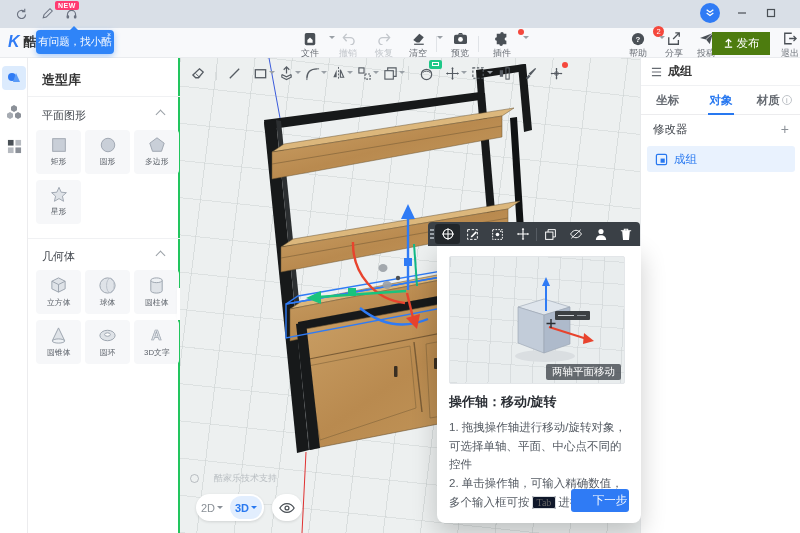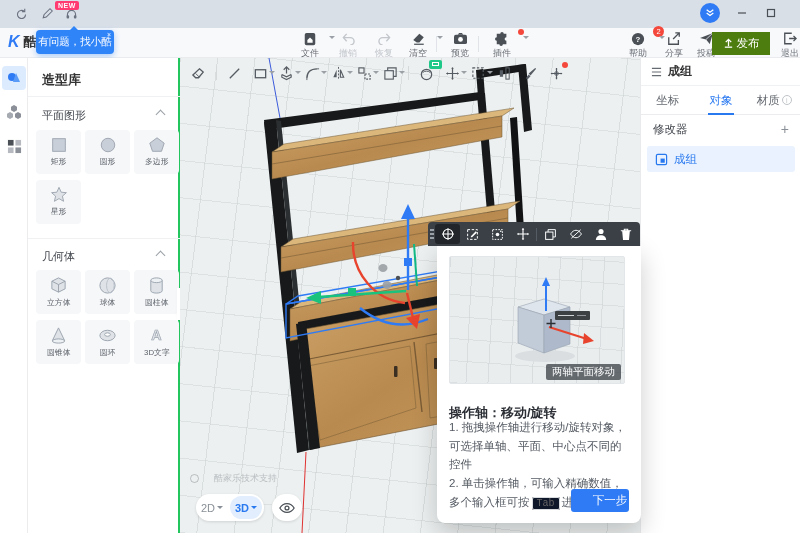--- a/index.html
+++ b/index.html
@@ -105,34 +105,34 @@
   #tutorial { left:437px; top:246px; width:204px; height:277px; background:#fff; border-radius:0 0 8px 8px;
     box-shadow:0 10px 26px rgba(0,0,0,.2); z-index:19; }
   #tut-img { position:absolute; left:12px; top:10px; width:176px; height:128px; border:1px solid #e3e6e9; border-radius:2px;
     background-color:#e9edee;
     background-image:
       repeating-linear-gradient(93deg, rgba(205,210,212,.6) 0 1px, transparent 1px 22px),
       repeating-linear-gradient(4deg, rgba(205,210,212,.5) 0 1px, transparent 1px 22px);
     overflow:hidden; }
   #tut-caption { position:absolute; right:3px; bottom:3px; background:rgba(50,56,62,.72); color:#fff;
     font-size:10.5px; padding:1px 6px; border-radius:2px; }
-  #tut-title { position:absolute; left:12px; top:158px; font-size:13px; font-weight:bold; color:#2b2f35; }
+  #tut-title { position:absolute; left:12px; top:147px; font-size:13px; font-weight:bold; color:#2b2f35; }
   #tut-body { position:absolute; left:12px; top:172px; width:178px; font-size:11.5px; color:#555b63; line-height:1.62; }
   kbd { background:#0f172a; border:1px solid #d9dcdf; border-radius:2px; padding:0 4px; font-size:10px;
-    color:#666; font-family:Liberation Mono, monospace; margin:0 2px; }
+    color:#666; font-family:Liberation Serif, serif; margin:0 2px; }
   #next-btn { position:absolute; right:12px; bottom:11px; width:58px; height:23px; background:#2f7bf5; color:#fff;
     font-size:11.5px; border-radius:3px; display:flex; align-items:center; justify-content:center; cursor:pointer;padding-left:20px; }
 
   
   #right-panel { left:640px; top:58px; width:160px; height:475px; background:#fff; border-left:1px solid #e8eaec; }
   #rp-header { position:absolute; left:0; top:0; width:160px; height:28px; border-bottom:1px solid #f0f1f3;
     display:flex; align-items:center; gap:6px; padding-left:10px; }
   #rp-header .ttl { font-size:12px; font-weight:bold; color:#333; }
   #rp-tabs { position:absolute; left:0; top:28px; width:160px; height:29px; border-bottom:1px solid #ececee;
-    display:flex; align-items:center; }
+    display:flex; align-items:center;font-weight:bold; }
   .rtab { flex:1; text-align:center; font-size:11.5px; color:#666b72; position:relative; height:29px; line-height:29px; cursor:pointer; }
   .rtab.active { color:#2878f0; }
   .rtab.active::after { content:""; position:absolute; left:14px; right:14px; bottom:0; height:2px; background:#2878f0; }
   .info-i { display:inline-block; width:10px; height:10px; border:1px solid #c0c4c9; border-radius:50%;
     font-size:7px; line-height:9px; color:#c0c4c9; text-align:center; vertical-align:1px; margin-left:2px; }
   #rp-modifier { position:absolute; left:0; top:57px; width:160px; height:28px; display:flex; align-items:center;
     justify-content:space-between; padding:0 12px; }
   #rp-modifier .m { font-size:11.5px; color:#40454c; }
   #rp-modifier .plus { font-size:14px; color:#8a9097; cursor:pointer; }
   #rp-item { position:absolute; left:6px; top:88px; width:148px; height:26px; background:#e9f2fe; border-radius:3px;

